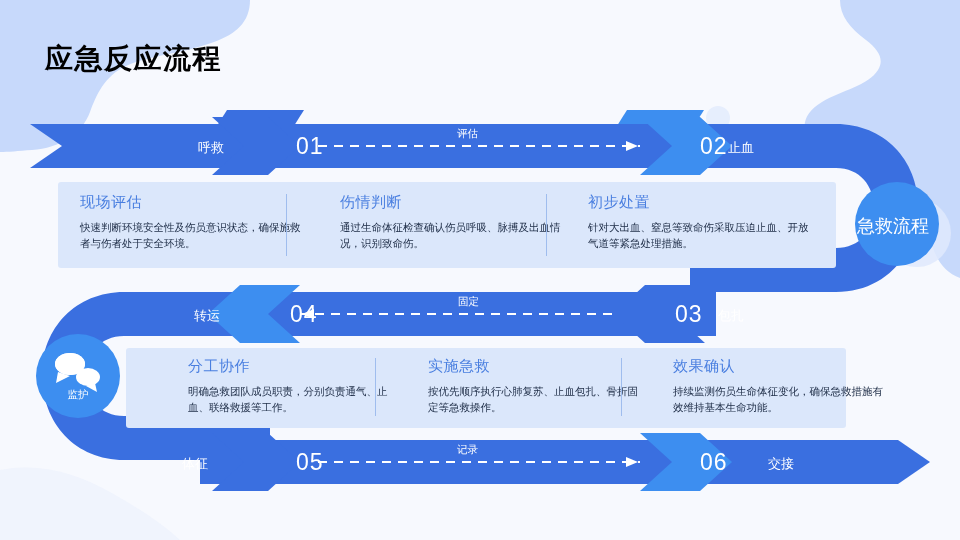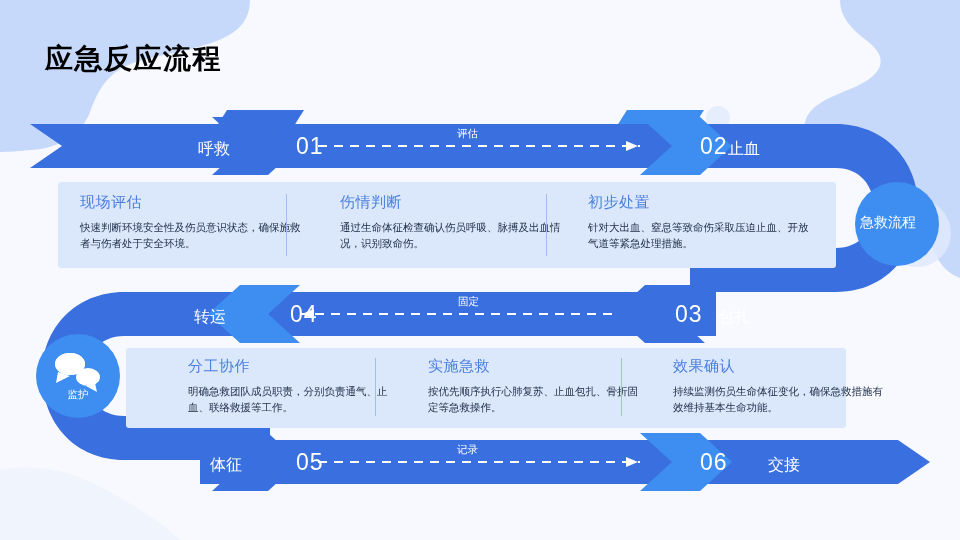--- a/index.html
+++ b/index.html
@@ -6,21 +6,21 @@
   body{
     width:960px;height:540px;overflow:hidden;
     background:#f7f9fe;
     font-family:"Liberation Sans","DejaVu Sans",sans-serif;
   }
   #stage{position:relative;width:960px;height:540px;overflow:hidden;background:#f7f9fe;}
   #bg{position:absolute;left:0;top:0;width:960px;height:540px;}
   #ribbon{position:absolute;left:0;top:0;width:960px;height:540px;}
   .lbl{position:absolute;color:#ffffff;white-space:nowrap;}
   .num{font-size:23px;letter-spacing:1px;font-weight:400;margin-left:40px;}
-  .tag{font-size:16px;}
+  .tag{font-size:13px;}
   .step{font-size:10.5px;}
   .circ-txt{position:absolute;color:#ffffff;white-space:nowrap;text-align:center;}
   .card{
     position:absolute;background:#dbe7fb;border-radius:3px;
   }
   .col{position:absolute;}
   .col-title{
     color:#4a7fe0;font-size:15px;font-weight:400;white-space:nowrap;letter-spacing:.5px;
   }
   .col-body{
@@ -105,27 +105,27 @@
   <div class="lbl step" style="left:457px;top:127px;">评估</div>
   <div class="lbl num" style="left:660px;top:133px;">02</div>
   <div class="lbl tag" style="left:728px;top:139px;">止血</div>
 
   <div class="lbl tag" style="left:194px;top:307px;">转运</div>
   <div class="lbl num" style="left:250px;top:301px;">04</div>
   <div class="lbl step" style="left:458px;top:295px;text-align:center;">固定</div>
   <div class="lbl num" style="left:635px;top:301px;">03</div>
   <div class="lbl tag" style="left:718px;top:307px;">包扎</div>
 
-  <div class="lbl tag" style="left:210px;top:455px;">体征</div>
+  <div class="lbl tag" style="left:182px;top:455px;">体征</div>
   <div class="lbl num" style="left:256px;top:449px;">05</div>
   <div class="lbl step" style="left:457px;top:443px;font-family:Liberation Mono, monospace;">记录</div>
   <div class="lbl num" style="left:660px;top:449px;">06</div>
   <div class="lbl tag" style="left:728px;top:455px;margin-left:40px;">交接</div>
 
-  <div class="circ-txt" style="left:857px;top:214px;width:62px;font-size:14px;">急救流程</div>
+  <div class="circ-txt" style="left:857px;top:214px;width:62px;font-size:18px;">急救流程</div>
   <div class="circ-txt" style="left:48px;top:388px;width:60px;font-size:10.5px;">监护</div>
 
   <div class="card" style="left:126px;top:348px;width:720px;height:80px;">
     <div class="col" style="left:62px;top:9px;width:210px;">
       <div class="col-title">分工协作</div>
       <div class="col-body">明确急救团队成员职责，分别负责通气、止血、联络救援等工作。</div>
     </div>
     <div class="divider" style="left:249px;top:10px;height:58px;"></div>
     <div class="col" style="left:302px;top:9px;width:215px;">
       <div class="col-title">实施急救</div>

